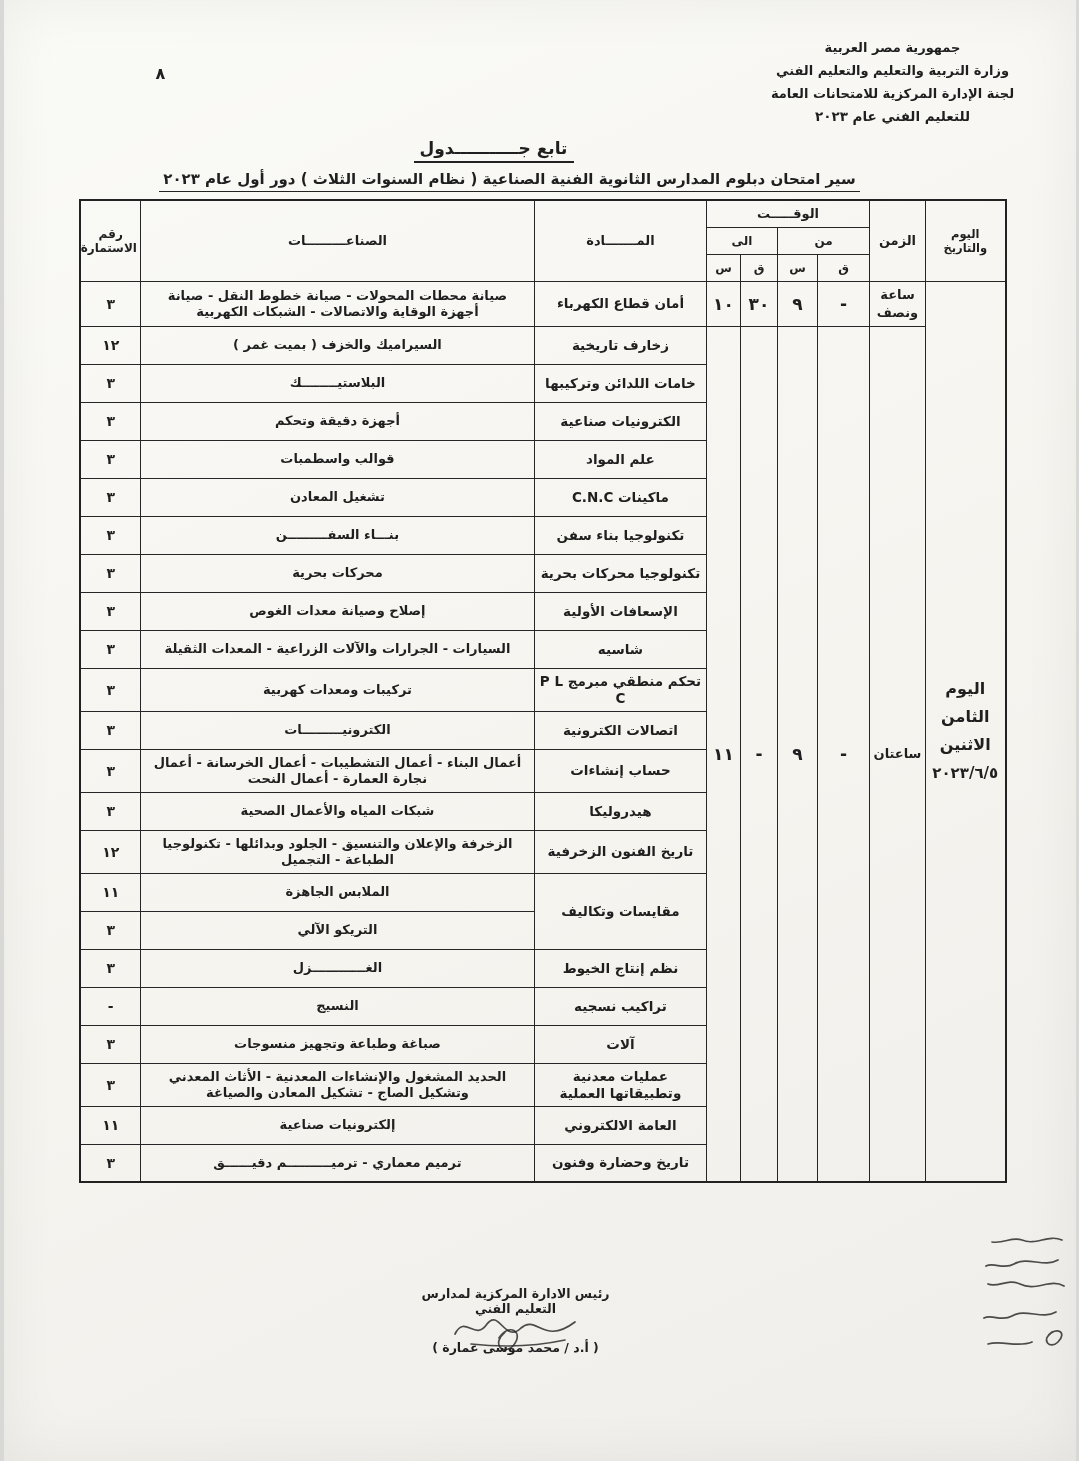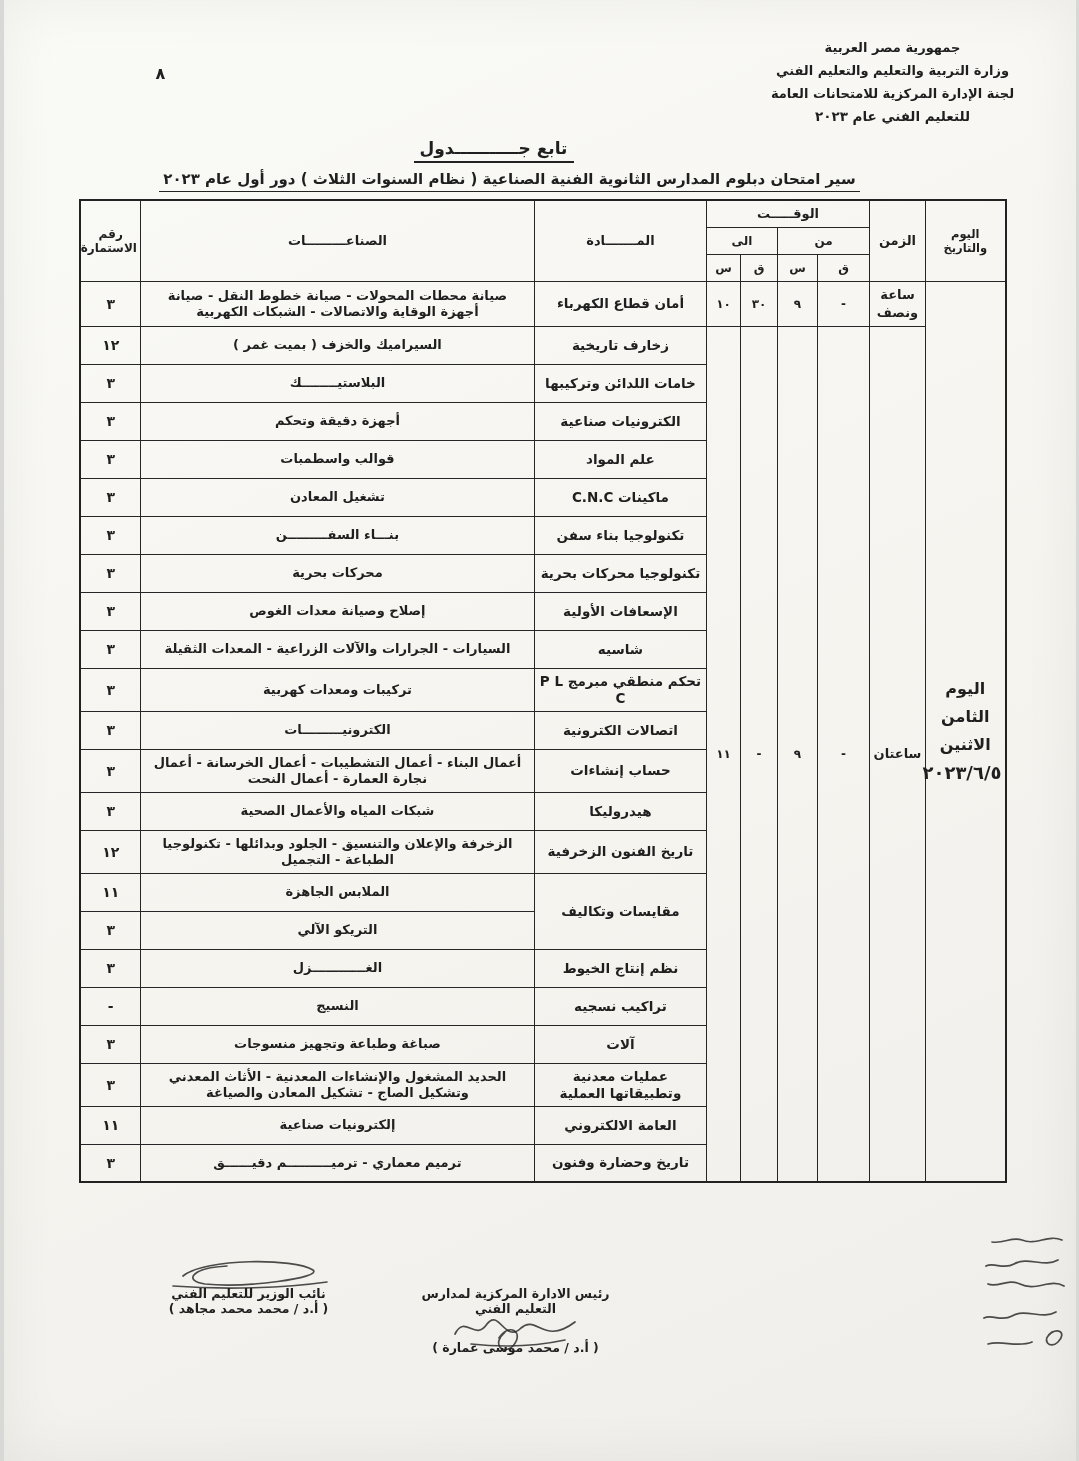--- a/index.html
+++ b/index.html
@@ -42,23 +42,23 @@
     font-weight: bold; text-align: center; vertical-align: middle;
     padding: 4px 3px;
   }
   thead th { font-size: 13px; height: 27px; padding: 2px; }
   thead .sub { font-size: 12px; margin-top: 32px; }
   tbody tr { height: 38px; }
   td.subject   { font-size: 13.5px; line-height: 17px; }
   td.industries{ font-size: 13px;   line-height: 16px; padding: 5px 6px; }
   td.form      { font-size: 14px; }
   td.duration  { font-size: 13px; line-height: 18px; }
-  td.time-val  { font-size: 12px; }
+  td.time-val  { font-size: 17px; }
   td.day-cell  { font-size: 16px; line-height: 28px; margin-left: 42px; }
-  td.day-cell .date { font-size: 18px; }
+  td.day-cell .date { font-size: 15px; }
 
   
   .sig { position: absolute; text-align: center; font-weight: bold; }
   .sig .sig-title { font-size: 12.5px; }
   .sig .sig-name  { font-size: 12.5px; }
   .sig svg { display: block; margin: -8px auto -10px; }
   .sig-industry { top: 1281px; right: 124px; width: 220px; }
   .sig-central  { top: 1286px; left: 396px; width: 232px; }
   .sig-deputy   { top: 1256px; left: 146px; width: 198px; }
   .sig-deputy svg { margin: 0 auto -6px; }
@@ -256,28 +256,20 @@
   <div class="sig sig-central">
     <div class="sig-title">رئيس الادارة المركزية لمدارس التعليم الفني</div>
     <svg width="150" height="42" viewBox="0 0 150 42">
       <path class="stroke" d="M14 26 C 24 6, 34 34, 46 16 C 58 0, 64 36, 80 20 C 96 6, 102 38, 134 14"></path>
       <path class="stroke" d="M58 30 c 10 -16, 26 -6, 14 8 c -10 10, -22 -2, -8 -14"></path>
       <path class="stroke" d="M30 36 C 66 40, 96 38, 124 32"></path>
     </svg>
     <div class="sig-name">( أ.د / محمد موسى عمارة )</div>
   </div>
 
-  <div class="sig sig-deputy">
-    <svg width="168" height="36" viewBox="0 0 168 36">
-      <path class="stroke" d="M18 20 C 40 2, 130 2, 148 14 C 158 22, 80 32, 40 28 C 18 25, 26 12, 62 10"></path>
-      <path class="stroke" d="M8 30 C 60 34, 120 32, 162 26"></path>
-    </svg>
-    <div class="sig-title">نائب الوزير للتعليم الفني</div>
-    <div class="sig-name">( أ.د / محمد محمد مجاهد )</div>
-  </div>
 
   <svg class="handwriting" width="96" height="122" viewBox="0 0 96 122">
     <path class="stroke" d="M84 10 C 70 4, 58 16, 44 10 C 34 6, 26 14, 14 12"></path>
     <path class="stroke" d="M80 30 C 66 38, 50 26, 36 34 C 26 40, 16 32, 8 36"></path>
     <path class="stroke" d="M86 56 C 72 48, 58 62, 42 54 C 30 48, 20 58, 10 54"></path>
     <path class="stroke" d="M78 82 C 64 90, 48 78, 34 86 C 24 92, 14 84, 6 88"></path>
     <path class="stroke" d="M70 106 c 8 -10, 20 -4, 10 6 c -8 8, -18 -2, -6 -10"></path>
     <path class="stroke" d="M54 112 C 40 118, 24 110, 10 114"></path>
   </svg>
 

